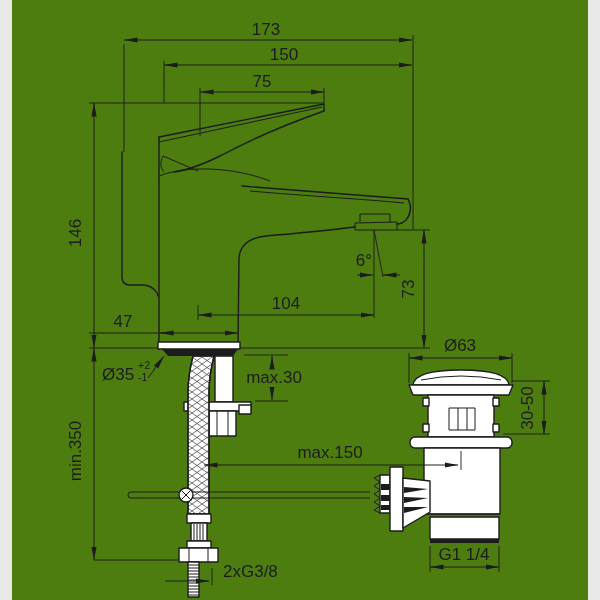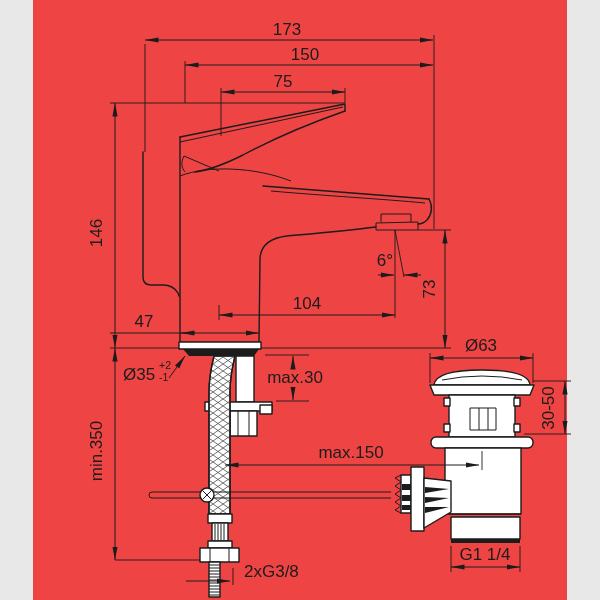--- a/index.html
+++ b/index.html
@@ -1,16 +1,16 @@
 <!DOCTYPE html>
 <html><head>
 <meta charset="utf-8">
 <style>
   html,body{margin:0;padding:0;background:#e8e8e8;}
-  .stage{width:534px;height:600px;background:#ef4444;position:relative;margin:0 auto;
+  .stage{width:576px;height:600px;background:#4d7c0f;position:relative;margin:0 auto;
          font-family:"Liberation Sans", sans-serif;}
   svg{display:block;}
   .outline{fill:none;stroke:#1c1c1c;stroke-width:1.4;stroke-linejoin:round;stroke-linecap:round;}
   .outline-thin{fill:none;stroke:#1c1c1c;stroke-width:1;stroke-linejoin:round;}
   .whitefill{fill:#ffffff;stroke:#1c1c1c;stroke-width:1.4;stroke-linejoin:round;}
   .darkfill{fill:#1c1c1c;stroke:none;}
   .dim{fill:none;stroke:#1c1c1c;stroke-width:1;}
   .ext{fill:none;stroke:#1c1c1c;stroke-width:0.9;}
   .dimtext{fill:#1c1c1c;font-size:17px;font-family:"Liberation Sans",sans-serif;}
   .dimtext-sm{fill:#1c1c1c;font-size:10.5px;font-family:"Liberation Sans",sans-serif;}

